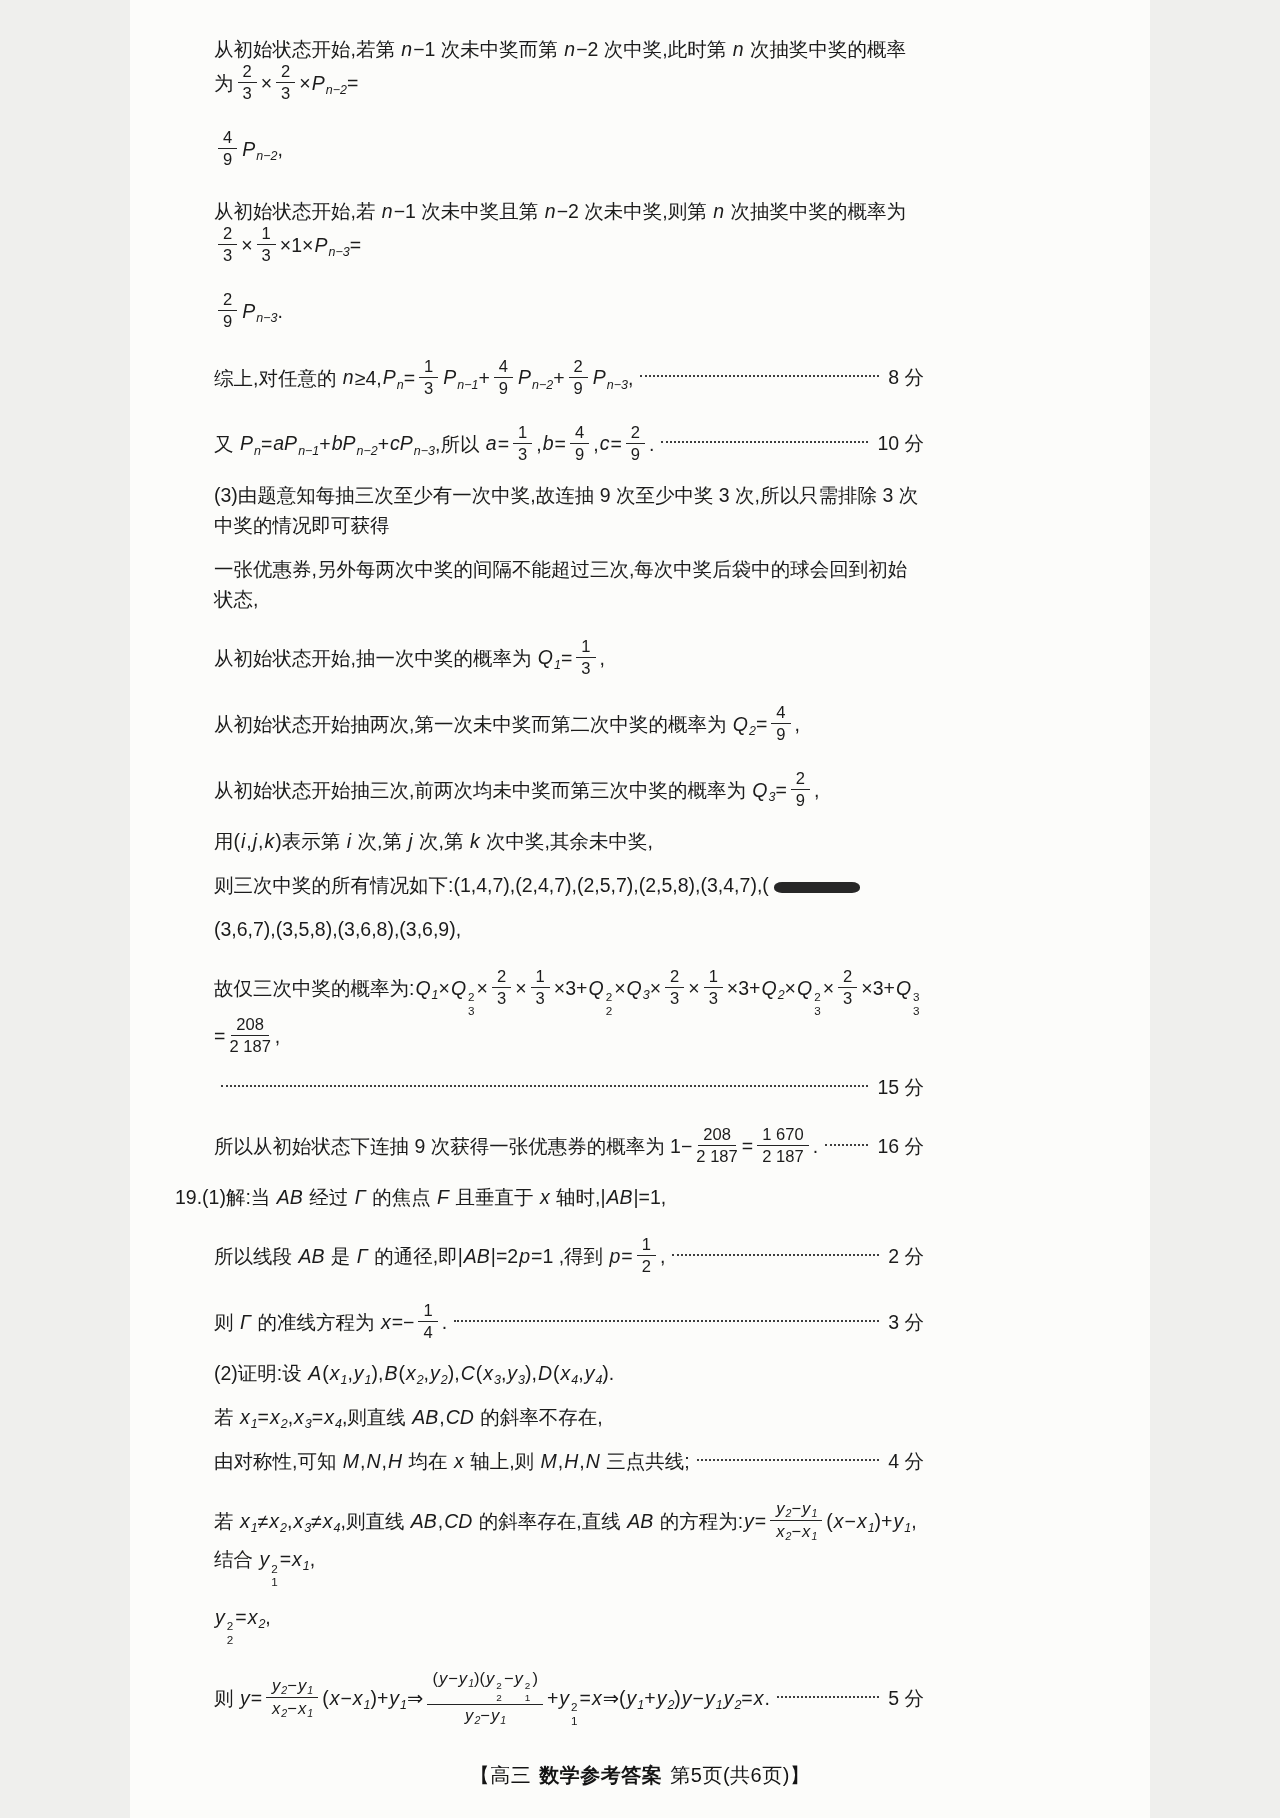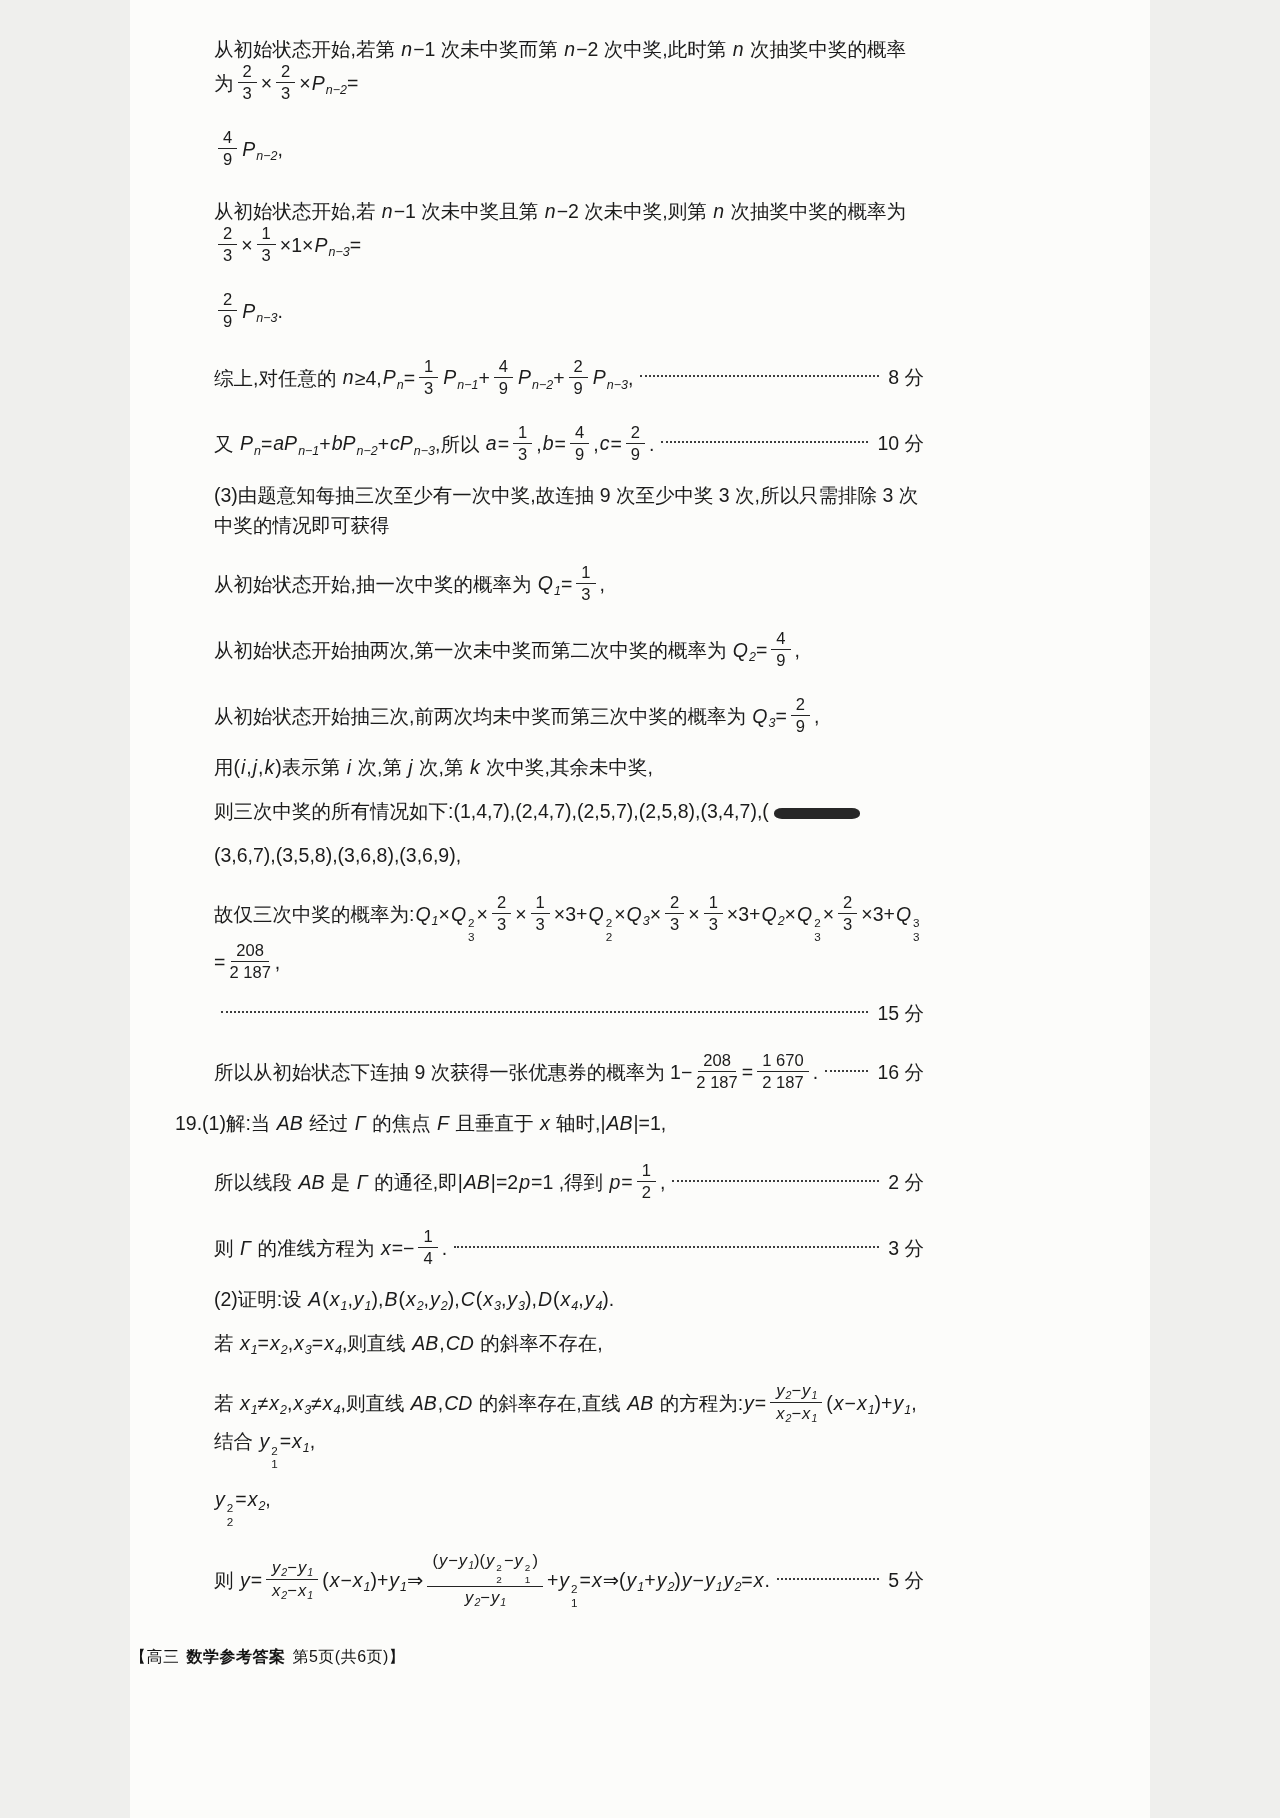--- a/index.html
+++ b/index.html
@@ -16,21 +16,21 @@
   .lc{flex:0 1 auto;min-width:0;}
   .leader{flex:1 1 28px;min-width:24px;margin:0 9px 0 7px;border-bottom:2.4px dotted #3d3d3d;transform:translateY(-7px);}
   .score{white-space:nowrap;}
   .mi{font-style:italic;padding:0 1px;}
   sub.msub{font-size:.64em;font-style:italic;vertical-align:-.32em;line-height:1;text-align:center;}
   .frac{display:inline-flex;flex-direction:column;align-items:center;vertical-align:middle;margin:0 4px;font-size:.85em;line-height:1.15;transform:translateY(-2px);}
   .frac .fn{display:block;padding:0 5px 1px;border-bottom:1.5px solid #242424;white-space:nowrap;}
   .frac .fd{display:block;padding-top:1px;white-space:nowrap;}
   .ss{display:inline-flex;flex-direction:column;align-items:flex-start;font-size:.6em;line-height:1;vertical-align:-.55em;margin:0 2px 0 1px;row-gap:2px;}
   .smudge{display:inline-block;width:86px;height:11px;background:#161616;border-radius:8px/5px;filter:blur(.7px);vertical-align:-1px;margin-left:5px;opacity:.92;}
-  .footer{margin-top:32px;text-align:left;font-size:16px;color:#141414;letter-spacing:.5px;}
+  .footer{margin-top:32px;text-align:center;font-size:20px;color:#141414;letter-spacing:.5px;}
   .footer b{font-weight:700;margin:0 2px;}
 </style>
 </head>
 <body>
 
 <div class="page">
   <main class="content-col">
       <div class="line tall">
         <span class="lc">从初始状态开始,若第 <span class="mi">n</span>−1 次未中奖而第 <span class="mi">n</span>−2 次中奖,此时第 <span class="mi">n</span> 次抽奖中奖的概率为<span class="frac">
             <span class="fn">2</span>
@@ -85,20 +85,23 @@
           </span>,<span class="mi">c</span>=<span class="frac">
             <span class="fn">2</span>
             <span class="fd">9</span>
           </span>.</span>
         <span class="leader"></span>
         <span class="score">10 分</span>
       </div>
       <div class="line">
         <span class="lc">(3)由题意知每抽三次至少有一次中奖,故连抽 9 次至少中奖 3 次,所以只需排除 3 次中奖的情况即可获得</span>
       </div>
+      <div class="line">
+        <span class="lc">一张优惠券,另外每两次中奖的间隔不能超过三次,每次中奖后袋中的球会回到初始状态,</span>
+      </div>
       <div class="line tall">
         <span class="lc">从初始状态开始,抽一次中奖的概率为 <span class="mi">Q</span><sub class="msub">1</sub>=<span class="frac">
             <span class="fn">1</span>
             <span class="fd">3</span>
           </span>,</span>
       </div>
       <div class="line tall">
         <span class="lc">从初始状态开始抽两次,第一次未中奖而第二次中奖的概率为 <span class="mi">Q</span><sub class="msub">2</sub>=<span class="frac">
             <span class="fn">4</span>
             <span class="fd">9</span>
@@ -185,20 +188,25 @@
             <span class="fd">4</span>
           </span>.</span>
         <span class="leader"></span>
         <span class="score">3 分</span>
       </div>
       <div class="line">
         <span class="lc">(2)证明:设 <span class="mi">A</span>(<span class="mi">x</span><sub class="msub">1</sub>,<span class="mi">y</span><sub class="msub">1</sub>),<span class="mi">B</span>(<span class="mi">x</span><sub class="msub">2</sub>,<span class="mi">y</span><sub class="msub">2</sub>),<span class="mi">C</span>(<span class="mi">x</span><sub class="msub">3</sub>,<span class="mi">y</span><sub class="msub">3</sub>),<span class="mi">D</span>(<span class="mi">x</span><sub class="msub">4</sub>,<span class="mi">y</span><sub class="msub">4</sub>).</span>
       </div>
       <div class="line">
         <span class="lc">若 <span class="mi">x</span><sub class="msub">1</sub>=<span class="mi">x</span><sub class="msub">2</sub>,<span class="mi">x</span><sub class="msub">3</sub>=<span class="mi">x</span><sub class="msub">4</sub>,则直线 <span class="mi">AB</span>,<span class="mi">CD</span> 的斜率不存在,</span>
+      </div>
+      <div class="line">
+        <span class="lc">由对称性,可知 <span class="mi">M</span>,<span class="mi">N</span>,<span class="mi">H</span> 均在 <span class="mi">x</span> 轴上,则 <span class="mi">M</span>,<span class="mi">H</span>,<span class="mi">N</span> 三点共线;</span>
+        <span class="leader"></span>
+        <span class="score">4 分</span>
       </div>
       <div class="line tall">
         <span class="lc">若 <span class="mi">x</span><sub class="msub">1</sub>≠<span class="mi">x</span><sub class="msub">2</sub>,<span class="mi">x</span><sub class="msub">3</sub>≠<span class="mi">x</span><sub class="msub">4</sub>,则直线 <span class="mi">AB</span>,<span class="mi">CD</span> 的斜率存在,直线 <span class="mi">AB</span> 的方程为:<span class="mi">y</span>=<span class="frac">
             <span class="fn"><span class="mi">y</span><sub class="msub">2</sub>−<span class="mi">y</span><sub class="msub">1</sub></span>
             <span class="fd"><span class="mi">x</span><sub class="msub">2</sub>−<span class="mi">x</span><sub class="msub">1</sub></span>
           </span>(<span class="mi">x</span>−<span class="mi">x</span><sub class="msub">1</sub>)+<span class="mi">y</span><sub class="msub">1</sub>,结合 <span class="mi">y</span><span class="ss">
             <span>2</span>
             <span>1</span>
           </span>=<span class="mi">x</span><sub class="msub">1</sub>,</span>
       </div>

